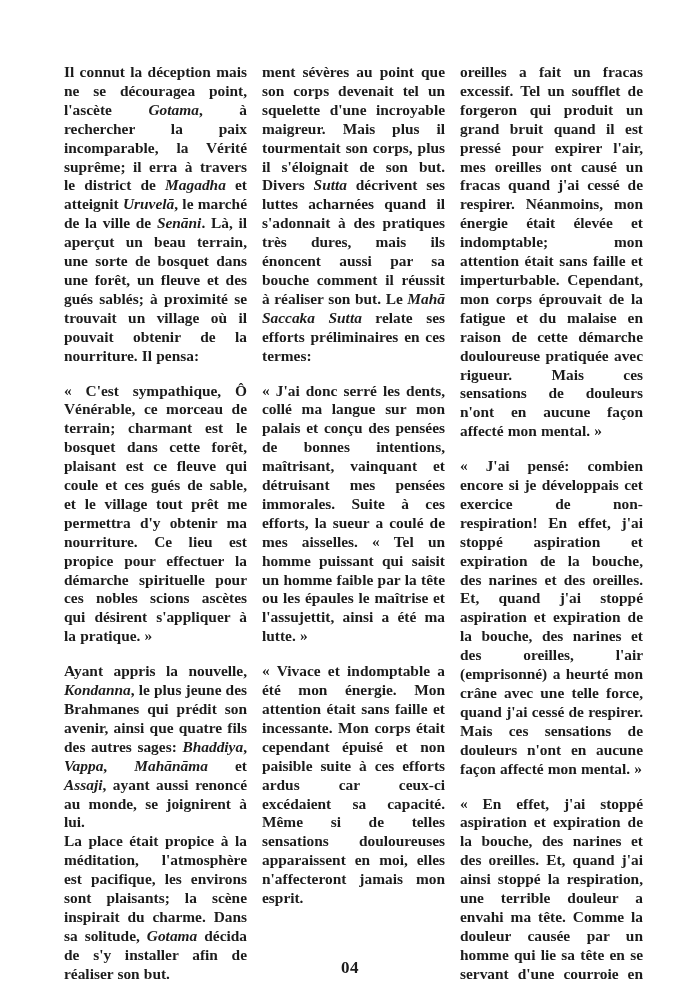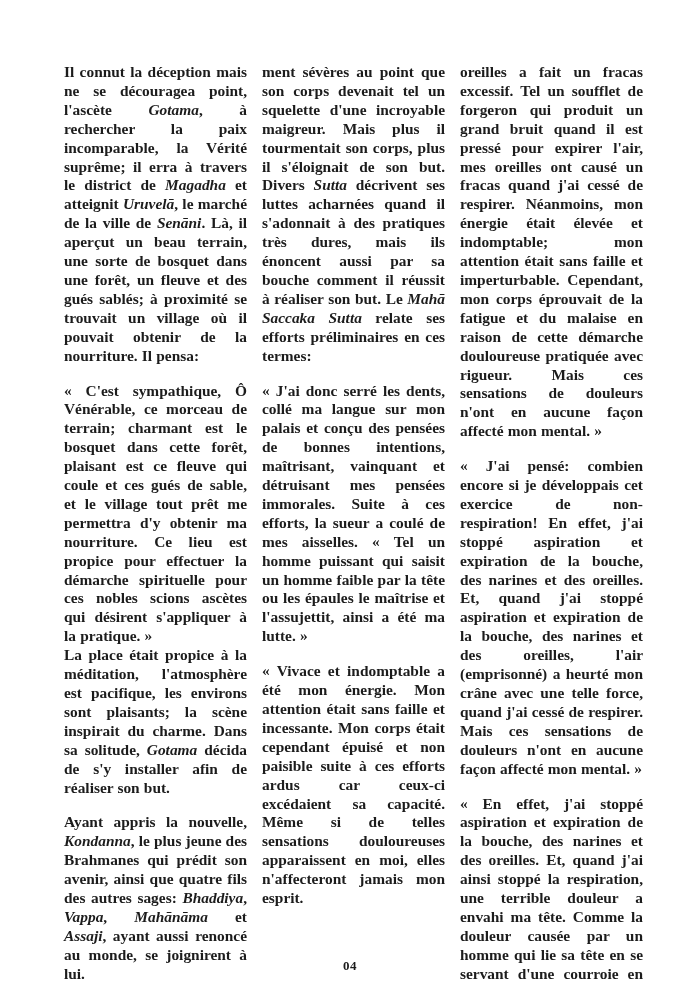--- a/index.html
+++ b/index.html
@@ -50,35 +50,35 @@
   }
   .column i {
     font-style: italic;
   }
   .page-number {
     position: absolute;
     top: 958px;
     left: 0;
     width: 700px;
     text-align: center;
-    font-size: 13px;
+    font-size: 17px;
     letter-spacing: 0.5px;
     color: #1c1c1c;
   }
 </style>
 </head>
 <body>
 
 <div class="page">
   <div class="columns">
     <div class="column">
         <p class="para">Il connut la déception mais ne se découragea point, l'ascète <i>Gotama</i>, à rechercher la paix incomparable, la Vérité suprême; il erra à travers le district de <i>Magadha</i> et atteignit <i>Uruvelā</i>, le marché de la ville de <i>Senāni</i>. Là, il aperçut un beau terrain, une sorte de bosquet dans une forêt, un fleuve et des gués sablés; à proximité se trouvait un village où il pouvait obtenir de la nourriture. Il pensa:</p>
         <p class="para space-before">« C'est sympathique, Ô Vénérable, ce morceau de terrain; charmant est le bosquet dans cette forêt, plaisant est ce fleuve qui coule et ces gués de sable, et le village tout prêt me permettra d'y obtenir ma nourriture. Ce lieu est propice pour effectuer la démarche spirituelle pour ces nobles scions ascètes qui désirent s'appliquer à la pratique. »</p>
+        <p class="para space-before">Ayant appris la nouvelle, <i>Kondanna</i>, le plus jeune des Brahmanes qui prédit son avenir, ainsi que quatre fils des autres sages: <i>Bhaddiya</i>, <i>Vappa</i>, <i>Mahānāma</i> et <i>Assaji</i>, ayant aussi renoncé au monde, se joignirent à lui.</p>
         <p class="para">La place était propice à la méditation, l'atmosphère est pacifique, les environs sont plaisants; la scène inspirait du charme. Dans sa solitude, <i>Gotama</i> décida de s'y installer afin de réaliser son but.</p>
-        <p class="para space-before">Ayant appris la nouvelle, <i>Kondanna</i>, le plus jeune des Brahmanes qui prédit son avenir, ainsi que quatre fils des autres sages: <i>Bhaddiya</i>, <i>Vappa</i>, <i>Mahānāma</i> et <i>Assaji</i>, ayant aussi renoncé au monde, se joignirent à lui.</p>
         <p class="para">En Inde, dans les temps anciens, on accordait une grande importance aux rites, cérémonies, pénitences et sacrifices. Et aussi une croyance se propageait selon laquelle l'on ne peut réaliser la délivrance qu'à travers une vie d'ascétisme total. En effet, l'ascète  a effectué un effort supra-humain en pratiquant toutes formes d'austérité extrême-</p>
       </div>
     <div class="column">
         <p class="para">ment sévères au point que son corps devenait tel un squelette d'une incroyable maigreur. Mais plus il tourmentait son corps, plus il s'éloignait de son but. Divers <i>Sutta</i> décrivent ses luttes acharnées quand il s'adonnait à des pratiques très dures, mais ils énoncent aussi par sa bouche comment il réussit à réaliser son but. Le <i>Mahā Saccaka Sutta</i> relate ses efforts préliminaires en ces termes:</p>
         <p class="para space-before">« J'ai donc serré les dents, collé ma langue sur mon palais et conçu des pensées de bonnes intentions, maîtrisant, vainquant et détruisant mes pensées immorales. Suite à ces efforts, la sueur a coulé de mes aisselles. « Tel un homme puissant qui saisit un homme faible par la tête ou les épaules le maîtrise et l'assujettit, ainsi a été ma lutte. »</p>
         <p class="para space-before">« Vivace et indomptable a été mon énergie. Mon attention était sans faille et incessante. Mon corps était cependant épuisé et non paisible suite à ces efforts ardus car ceux-ci excédaient sa capacité. Même si de telles sensations douloureuses apparaissent en moi, elles n'affecteront jamais mon esprit.</p>
       </div>
     <div class="column">
         <p class="para">oreilles a fait un fracas excessif. Tel un soufflet de forgeron qui produit un grand bruit quand il est pressé pour expirer l'air, mes oreilles ont causé un fracas quand j'ai cessé de respirer. Néanmoins, mon énergie était élevée et indomptable; mon attention était sans faille et imperturbable. Cependant, mon corps éprouvait de la fatigue et du malaise en raison de cette démarche douloureuse pratiquée avec rigueur. Mais ces sensations de douleurs n'ont en aucune façon affecté mon mental. »</p>
         <p class="para space-before">« J'ai pensé: combien encore si je développais cet exercice de non-respiration! En effet, j'ai stoppé aspiration et expiration de la bouche, des narines et des oreilles. Et, quand j'ai stoppé aspiration et expiration de la bouche, des narines et des oreilles, l'air (emprisonné) a heurté mon crâne avec une telle force, quand j'ai cessé de respirer. Mais ces sensations de douleurs n'ont en aucune façon affecté mon mental. »</p>

